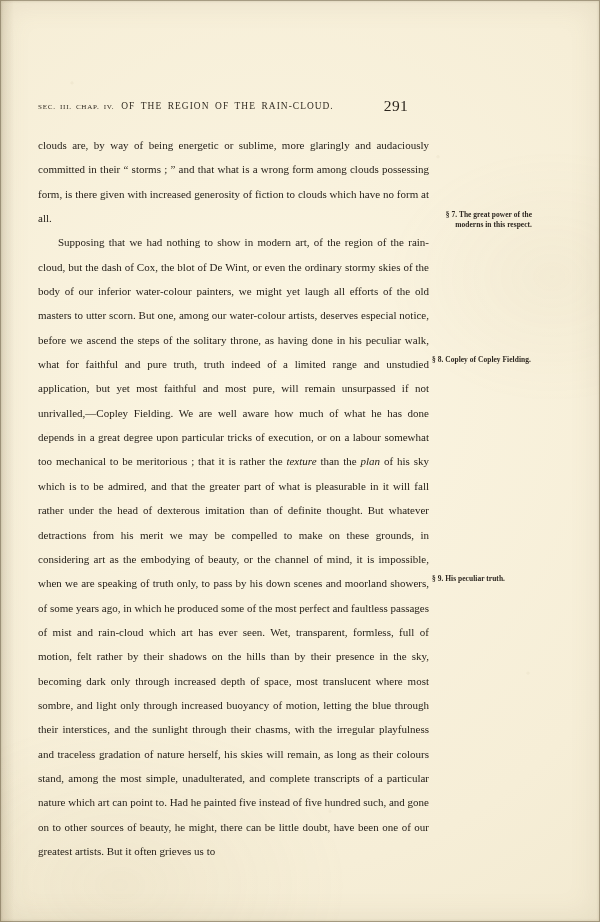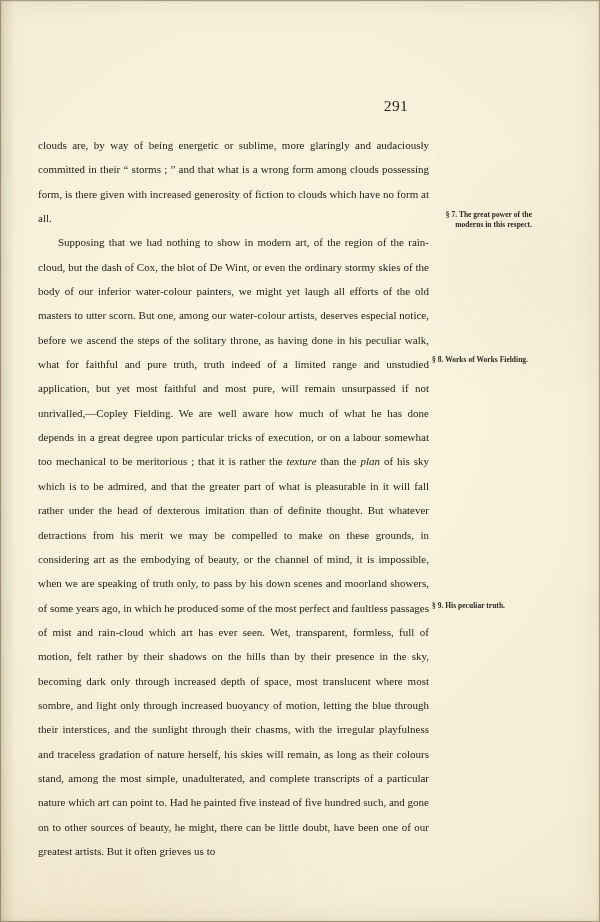--- a/index.html
+++ b/index.html
@@ -130,50 +130,54 @@
     line-height: 9.6px;
     color: #2d2720;
     font-weight: 700;
     letter-spacing: .05px;
     text-align: left;
   }
   .marginal .sect { white-space: nowrap; }
 
   #note-1 { top: 210px; text-align: right; }
   #note-2 { top: 355px; }
-  #note-3 { top: 574px; margin-top: 27px; }
+  #note-3 { top: 574px; }
 </style>
 </head>
 <body>
 
 <div id="page-sheet"></div>
 <div id="page-grain"></div>
 <div id="page-gutter"></div>
 
 <div id="page-content">
 
+  <div class="running-head">
+    <span class="rh-sec">SEC. III. CHAP. IV.</span>
+    <span class="rh-text">OF THE REGION OF THE RAIN-CLOUD.</span>
+  </div>
 
   <div class="folio">291</div>
 
   <div class="textblock">
 
     <p class="para">clouds are, by way of being energetic or sublime, more glaringly and audaciously committed in their “ storms ; ” and that what is a wrong form among clouds possessing form, is there given with increased generosity of fiction to clouds which have no form at all.</p>
 
     <p class="para indent"><span>Supposing that we had nothing to show in modern art, of the region of the rain-cloud, but the dash of Cox, the blot of De Wint, or even the ordinary stormy skies of the body of our inferior water-colour painters, we might yet laugh all efforts of the old masters to utter scorn. But one, among our water-colour artists, deserves especial notice, before we ascend the steps of the solitary throne, as having done in his peculiar walk, what for faithful and pure truth, truth indeed of a limited range and unstudied application, but yet most faithful and most pure, will remain unsurpassed if not unrivalled,—Copley Fielding. We are well aware how much of what he has done depends in a great degree upon particular tricks of execution, or on a labour somewhat too mechanical to be meritorious ; that it is rather the </span><i>texture</i><span> than the </span><i>plan</i><span> of his sky which is to be admired, and that the greater part of what is pleasurable in it will fall rather under the head of dexterous imitation than of definite thought. But whatever detractions from his merit we may be compelled to make on these grounds, in considering art as the embodying of beauty, or the channel of mind, it is impossible, when we are speaking of truth only, to pass by his down scenes and moorland showers, of some years ago, in which he produced some of the most perfect and faultless passages of mist and rain-cloud which art has ever seen. Wet, transparent, formless, full of motion, felt rather by their shadows on the hills than by their presence in the sky, becoming dark only through increased depth of space, most translucent where most sombre, and light only through increased buoyancy of motion, letting the blue through their interstices, and the sunlight through their chasms, with the irregular playfulness and traceless gradation of nature herself, his skies will remain, as long as their colours stand, among the most simple, unadulterated, and complete transcripts of a particular nature which art can point to. Had he painted five instead of five hundred such, and gone on to other sources of beauty, he might, there can be little doubt, have been one of our greatest artists. But it often grieves us to</span></p>
 
   </div>
 
   <div class="marginal" id="note-1">
     <span class="sect">§ 7.</span>
     <span>The great power of the moderns in this respect.</span>
   </div>
 
   <div class="marginal" id="note-2">
     <span class="sect">§ 8.</span>
-    <span>Works of Works Fielding.</span>
+    <span>Copley of Copley Fielding.</span>
   </div>
 
   <div class="marginal" id="note-3">
     <span class="sect">§ 9.</span>
     <span>His peculiar truth.</span>
   </div>
 
 </div>
 
 <div id="page-vignette"></div>

